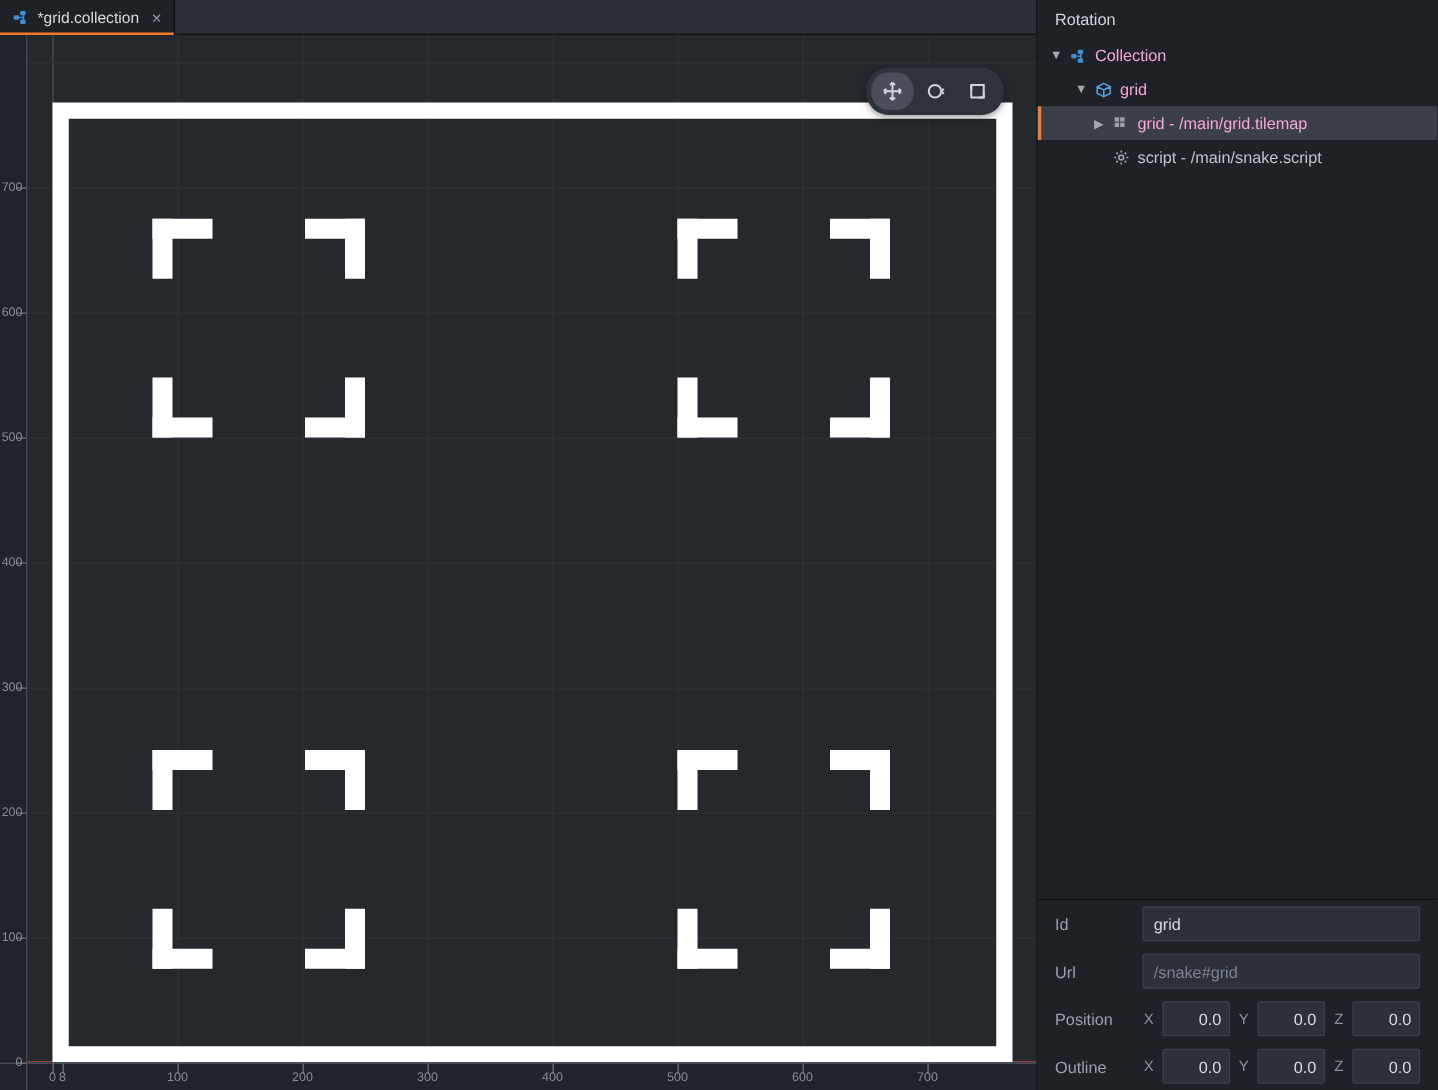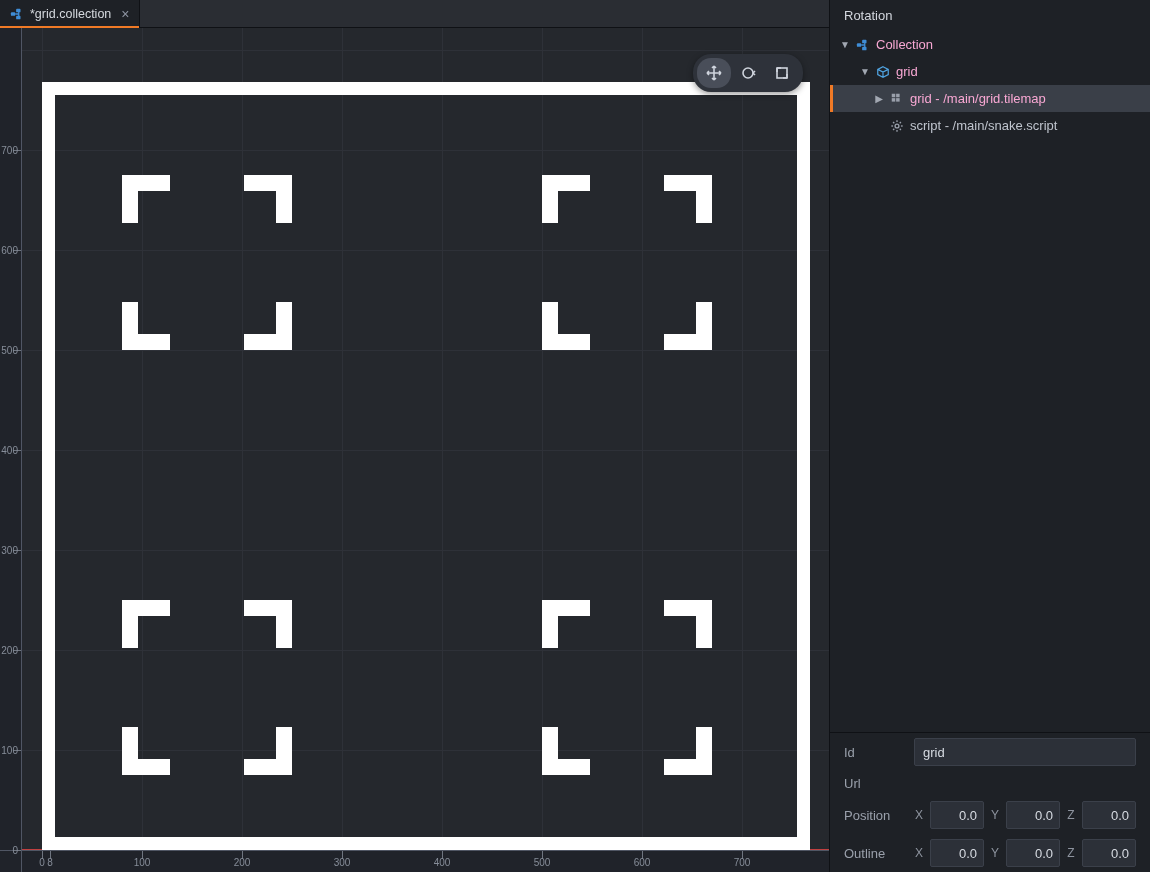--- a/index.html
+++ b/index.html
@@ -291,20 +291,21 @@
   <div class="props">
 
 
     <div class="prop-row">
       <div class="prop-label">Id</div>
       <div class="prop-input">grid</div>
     </div>
 
     <div class="prop-row">
       <div class="prop-label">Url</div>
+      <div class="prop-input ro">/snake#grid</div>
     </div>
 
     <div class="prop-row">
       <div class="prop-label">Position</div>
       <div class="vec-row">
         <span class="vec-label">X</span>
         <input class="vec-input" value="0.0" style="">
         <span class="vec-label">Y</span>
         <input class="vec-input" value="0.0" style="">
         <span class="vec-label">Z</span>

